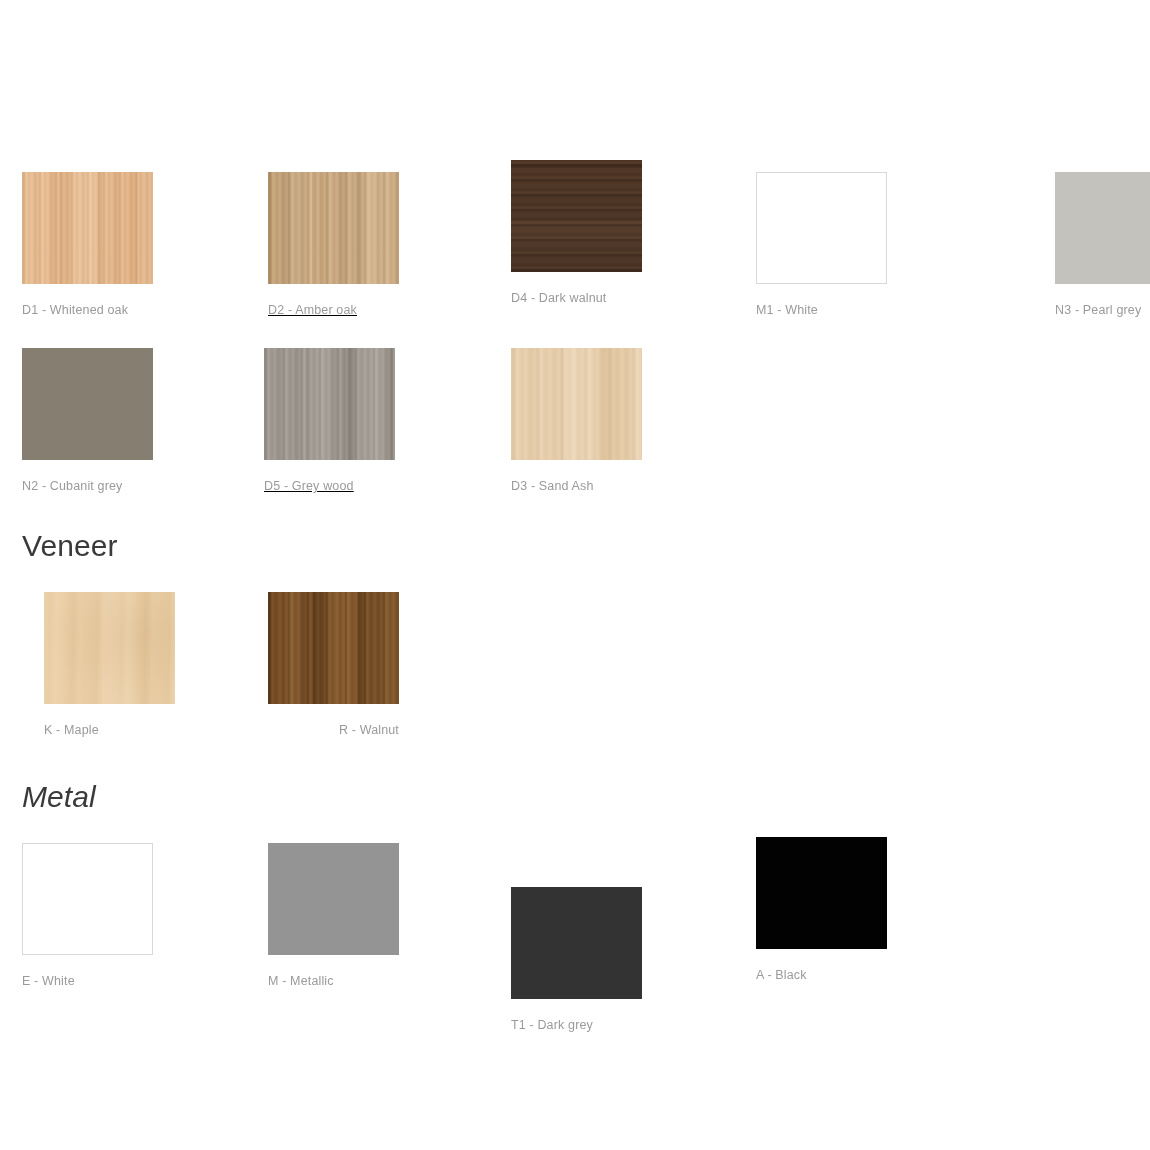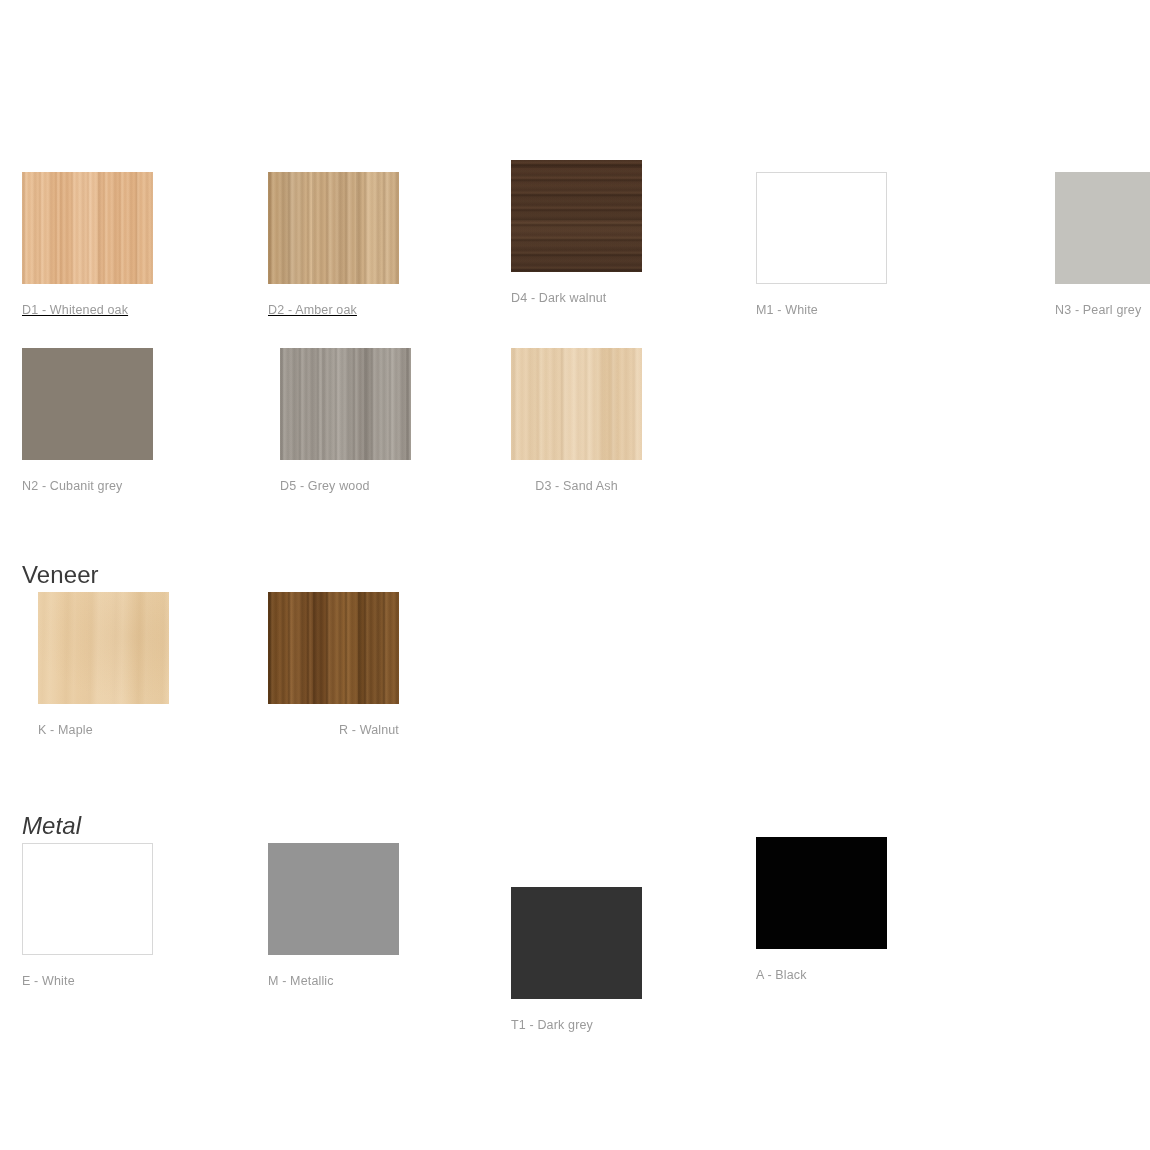--- a/index.html
+++ b/index.html
@@ -20,27 +20,26 @@
     position: absolute;
     left: 0;
     top: 0;
     width: 1150px;
     height: 1150px;
   }
 
   .section-heading {
     position: absolute;
     left: 22px;
-    font-size: 24px;
+    font-size: 30px;
     font-weight: 400;
     color: #3a3a3a;
     letter-spacing: 0.1px;
     line-height: 1;
     white-space: nowrap;
-    margin-top: 32px;
   }
 
   .swatch-grid {
     position: absolute;
     left: 0;
     width: 1150px;
   }
 
   .swatch-cell {
     position: absolute;
@@ -213,21 +212,21 @@
   .tex-m  { background-color: #949494; }
   .tex-t1 { background-color: #333333; }
   .tex-a  { background-color: #020202; }
 </style>
 </head>
 <body>
 
 <div id="page">
 
   <div class="swatch-grid" id="grid-melamine" style="top: 0px;">
-      <div class="swatch-cell" style="left: 22px; top: 172px; text-decoration: underline;">
+      <div class="swatch-cell" style="left: 22px; top: 172px;">
         <div class="swatch-tile tex-d1"></div>
         <div class="swatch-label">D1 - Whitened oak</div>
       </div>
       <div class="swatch-cell" style="left: 268px; top: 172px; text-decoration: underline;">
         <div class="swatch-tile tex-d2"></div>
         <div class="swatch-label">D2 - Amber oak</div>
       </div>
       <div class="swatch-cell" style="left: 511px; top: 160px;">
         <div class="swatch-tile tex-d4"></div>
         <div class="swatch-label">D4 - Dark walnut</div>
@@ -237,33 +236,33 @@
         <div class="swatch-label">M1 - White</div>
       </div>
       <div class="swatch-cell" style="left: 1055px; top: 172px;">
         <div class="swatch-tile tex-n3"></div>
         <div class="swatch-label">N3 - Pearl grey</div>
       </div>
       <div class="swatch-cell" style="left: 22px; top: 348px;">
         <div class="swatch-tile tex-n2"></div>
         <div class="swatch-label">N2 - Cubanit grey</div>
       </div>
-      <div class="swatch-cell" style="left: 280px; top: 348px;">
+      <div class="swatch-cell" style="left: 264px; top: 348px; text-decoration: underline;">
         <div class="swatch-tile tex-d5"></div>
         <div class="swatch-label">D5 - Grey wood</div>
       </div>
-      <div class="swatch-cell" style="left: 511px; top: 348px; text-align: center;">
+      <div class="swatch-cell" style="left: 511px; top: 348px;">
         <div class="swatch-tile tex-d3"></div>
         <div class="swatch-label">D3 - Sand Ash</div>
       </div>
     </div>
 
   <div class="section-heading" id="heading-veneer" style="top: 531px;">Veneer</div>
   <div class="swatch-grid" id="grid-veneer" style="top: 0px;">
-      <div class="swatch-cell" style="left: 16px; top: 592px; padding-left: 22px;">
+      <div class="swatch-cell" style="left: 22px; top: 592px; padding-left: 22px;">
         <div class="swatch-tile tex-k"></div>
         <div class="swatch-label">K - Maple</div>
       </div>
       <div class="swatch-cell" style="left: 268px; top: 592px; text-align: right;">
         <div class="swatch-tile tex-r"></div>
         <div class="swatch-label">R - Walnut</div>
       </div>
     </div>
 
   <div class="section-heading" id="heading-metal" style="top: 782px; font-style: italic;">Metal</div>

